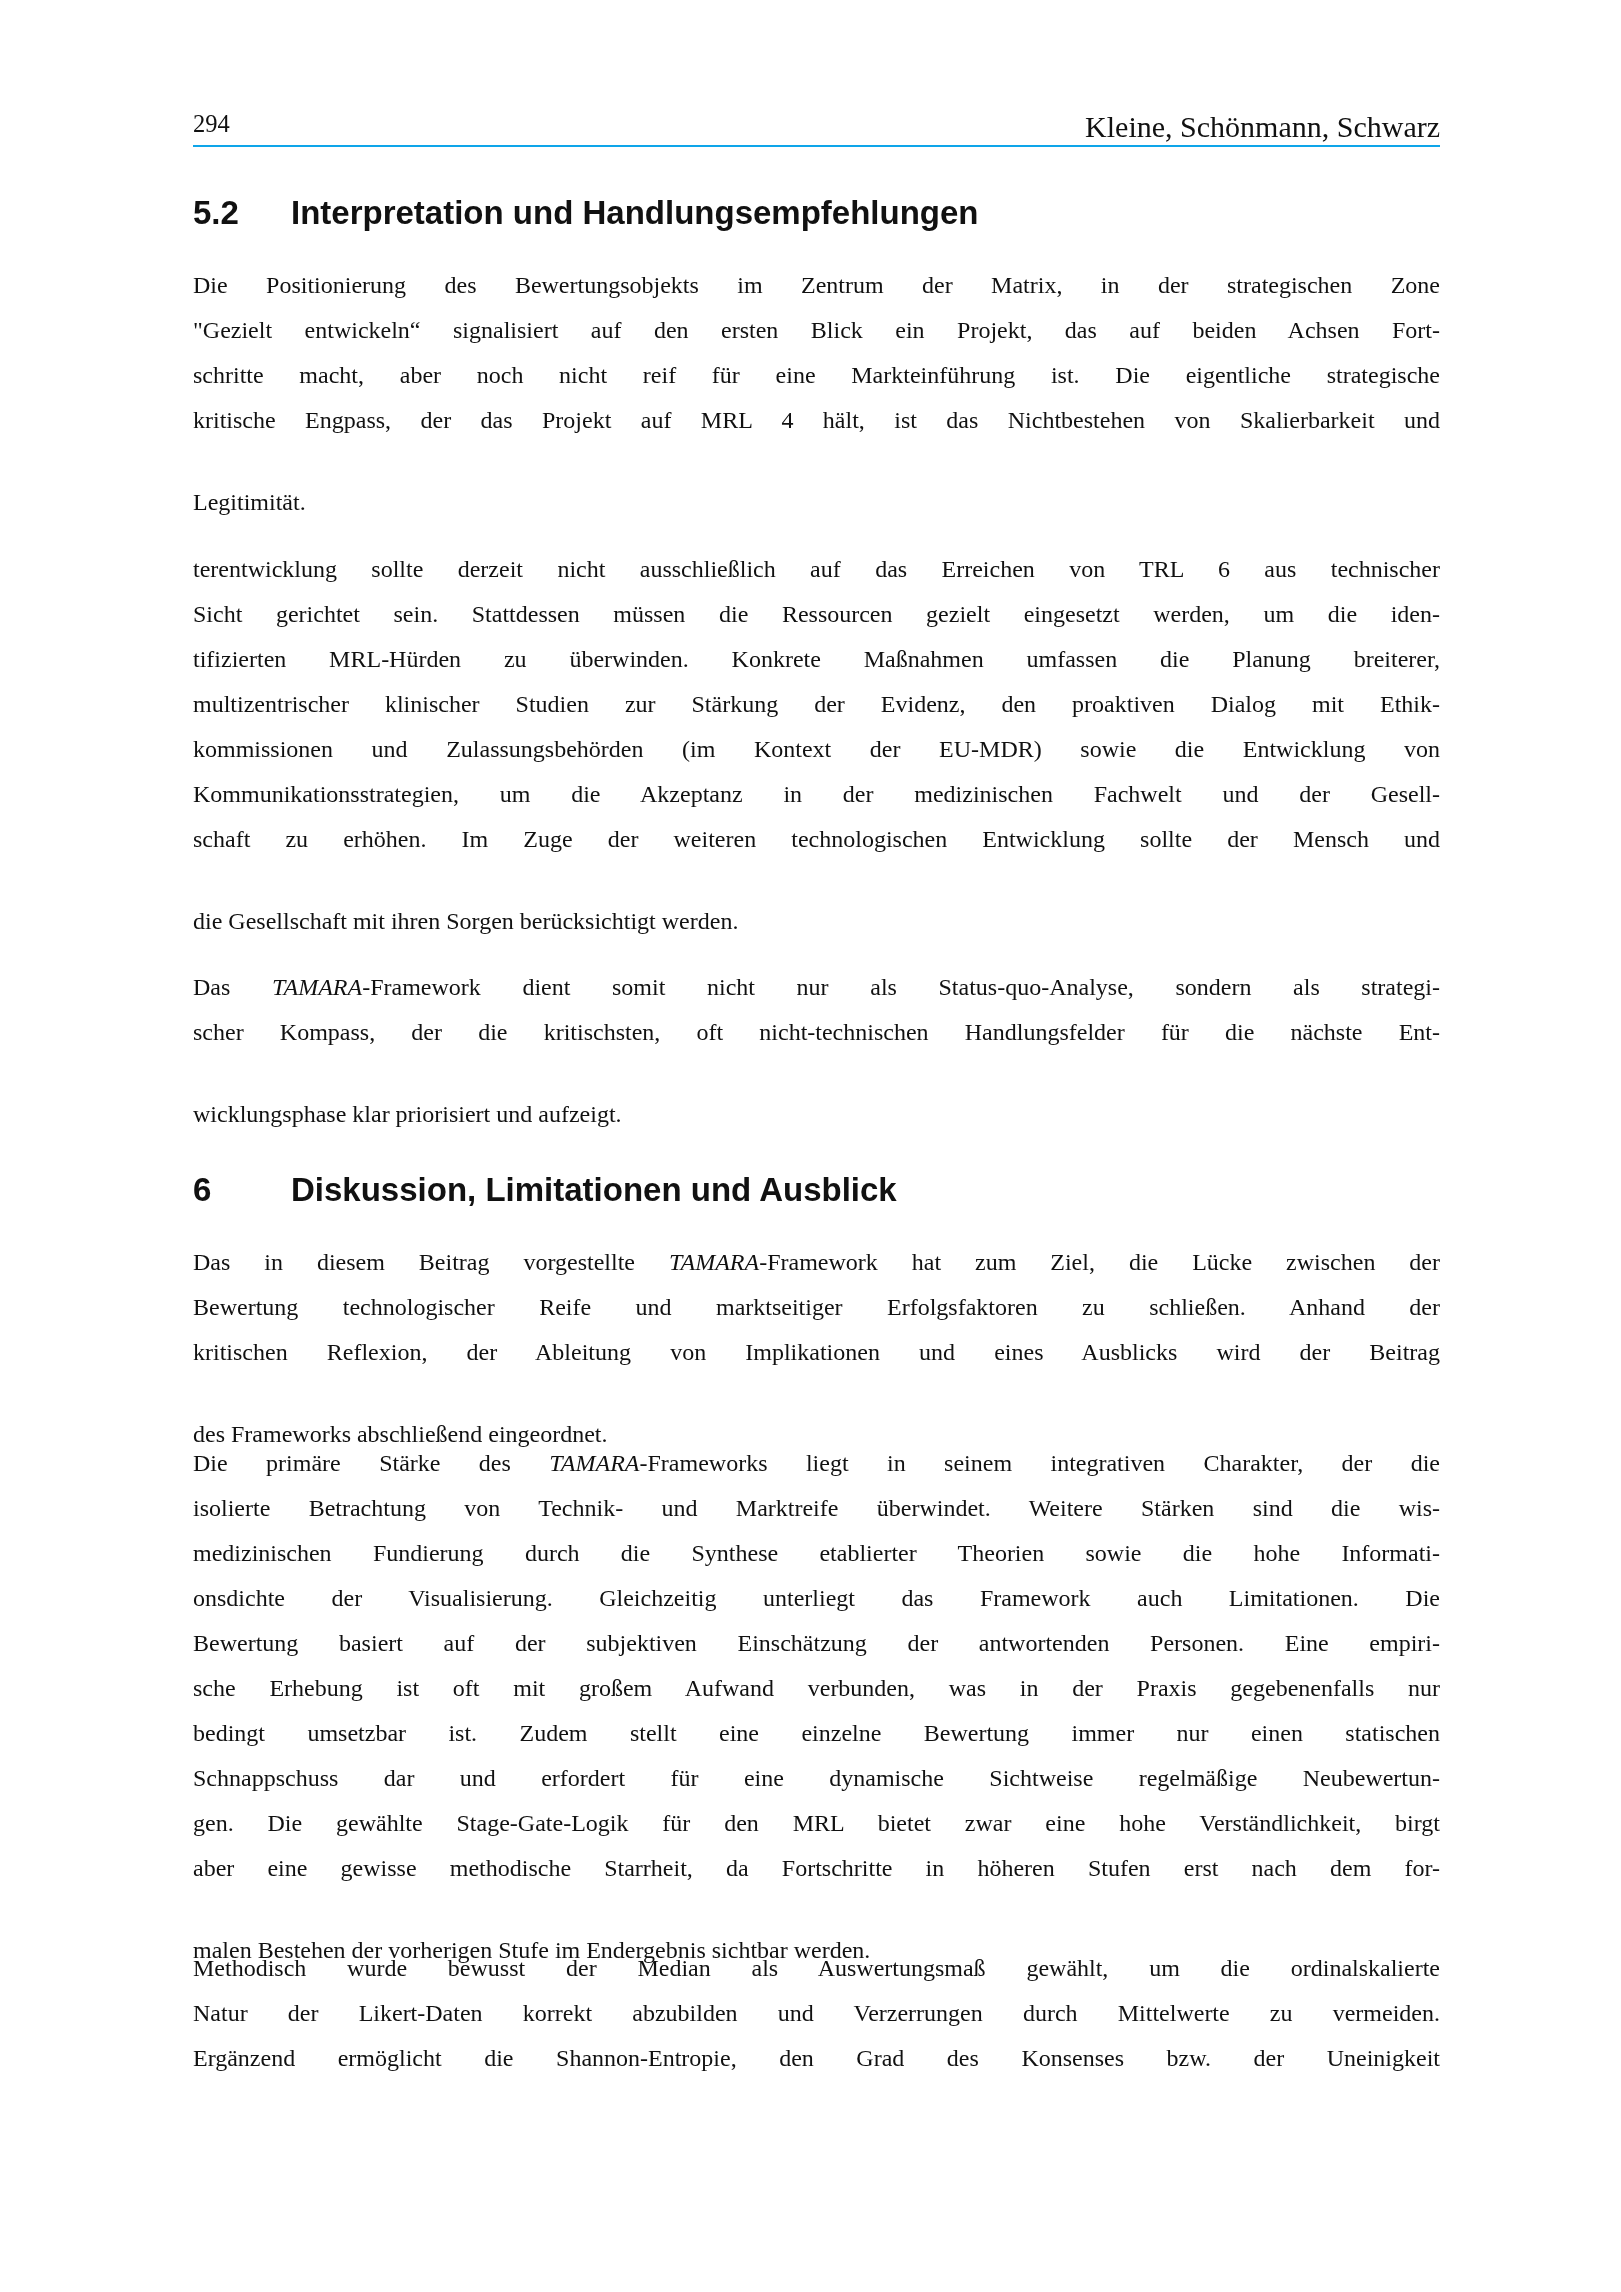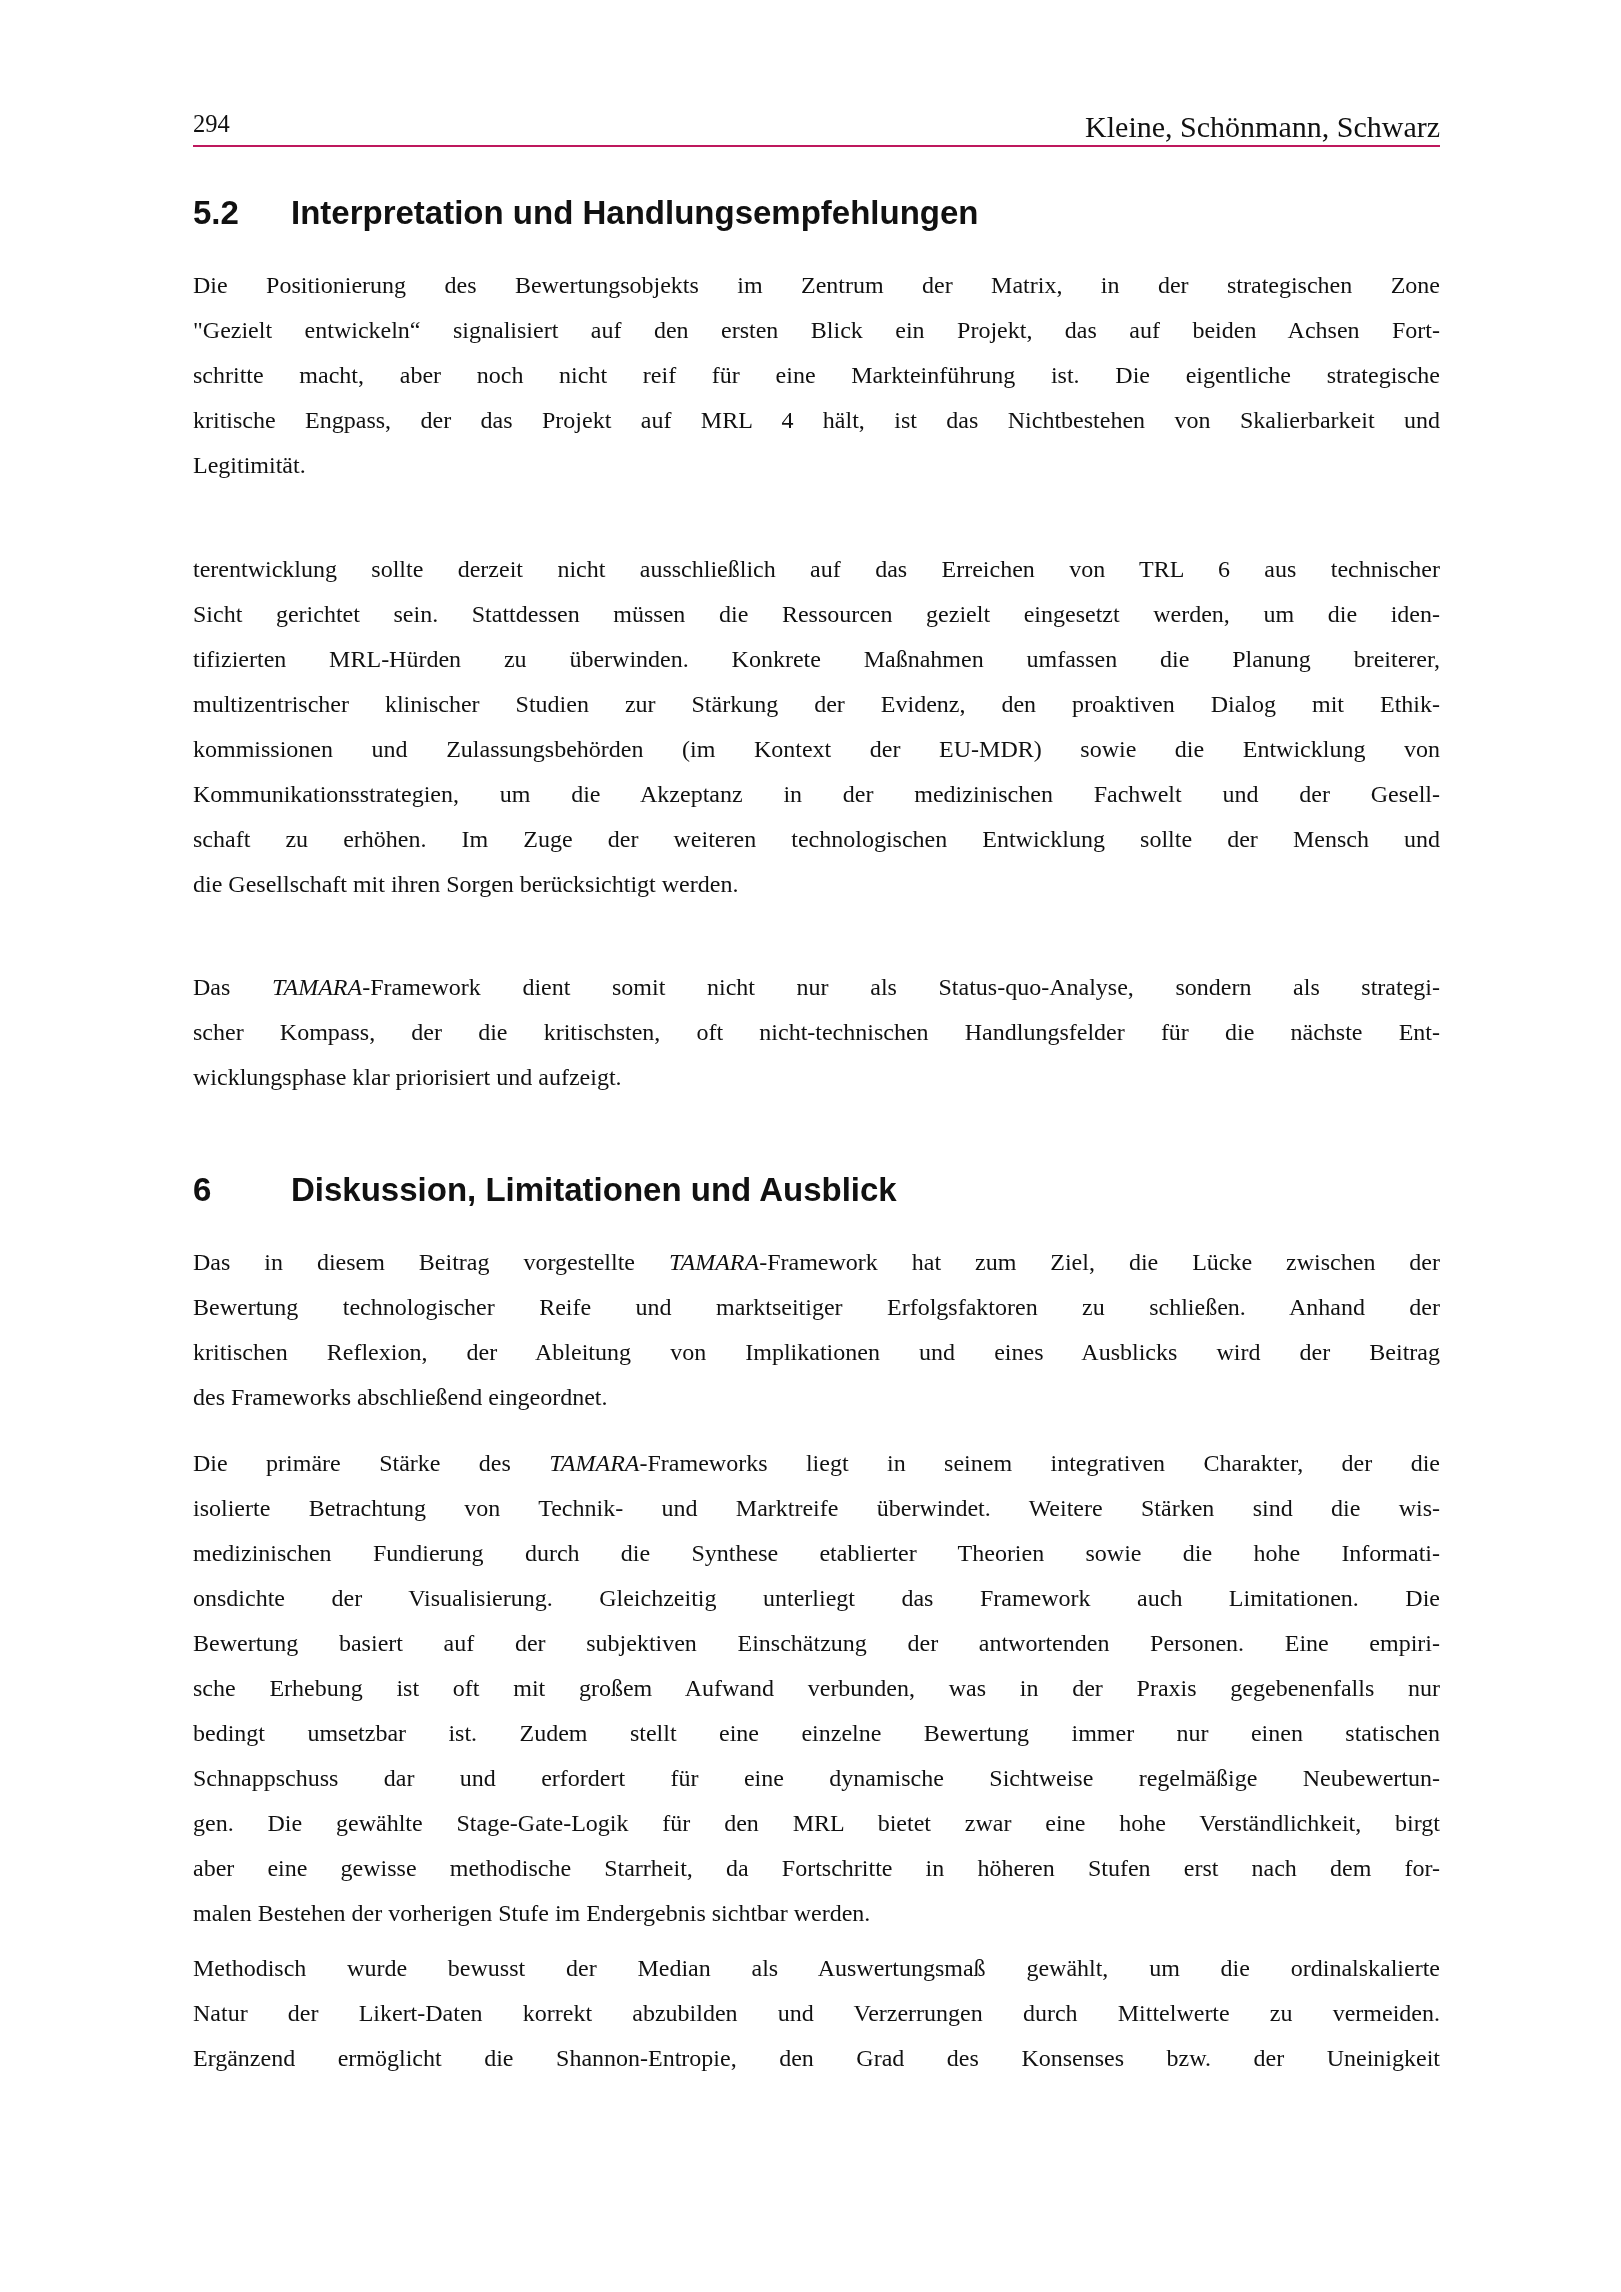--- a/index.html
+++ b/index.html
@@ -1,24 +1,24 @@
 <!DOCTYPE html>
 <html><head>
   <meta charset="utf-8">
   <style>
     html, body { margin: 0; padding: 0; background: #ffffff; }
     body { width: 1621px; height: 2293px; position: relative; overflow: hidden; font-family: "Liberation Serif", serif; color: #111; }
-    .header { position: absolute; left: 193px; top: 110px; width: 1247px; height: 35px; border-bottom: 2px solid #be185d; }
+    .header { position: absolute; left: 193px; top: 110px; width: 1247px; height: 35px; border-bottom: 2px solid #0ea5e9; }
     .header .pn { position: absolute; left: 0; top: 0; font-size: 24.5px; }
     .header .au { position: absolute; right: 0; top: 0; font-size: 30px; }
     .h2 { position: absolute; left: 193px; font-family: Liberation Sans, sans-serif; font-weight: bold; font-size: 33px; }
     .h2 .num { display: inline-block; width: 98px; }
     .para { position: absolute; left: 193px; width: 1247px; font-size: 24px; }
     .line { height: 45px; line-height: 45px; white-space: nowrap; text-align: justify; text-align-last: justify; }
-    .line.last { text-align-last: left; }
+    .line.last { text-align-last: left; margin-top: 37px; }
     i { }
   </style>
 </head>
 <body>
 
 <div class="header">
   <span class="pn">294</span>
   <span class="au">Kleine, Schönmann, Schwarz</span>
 </div>
 

